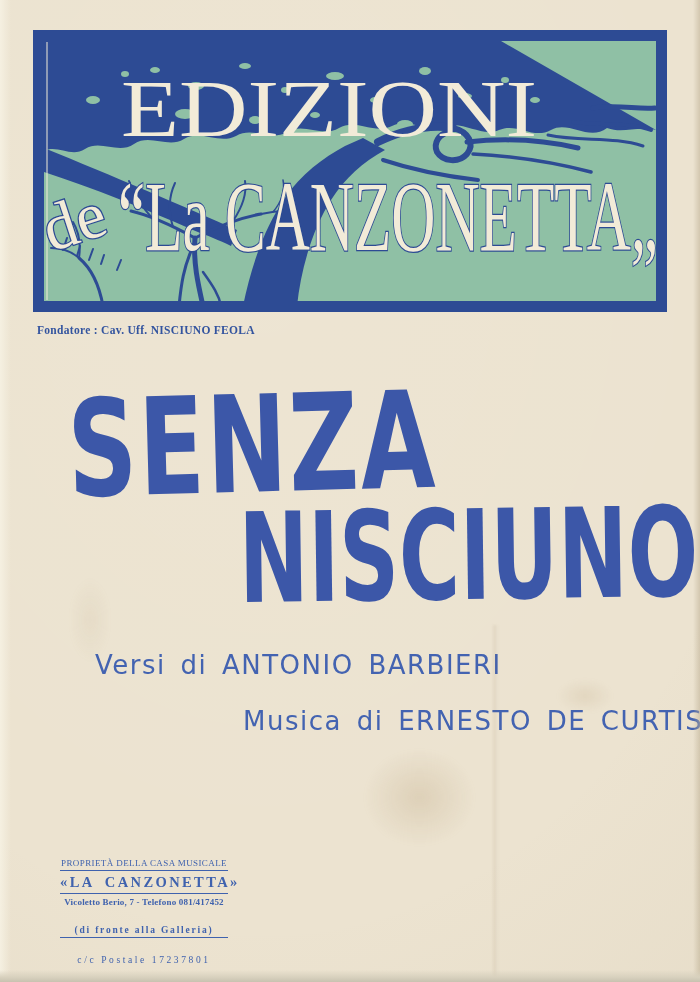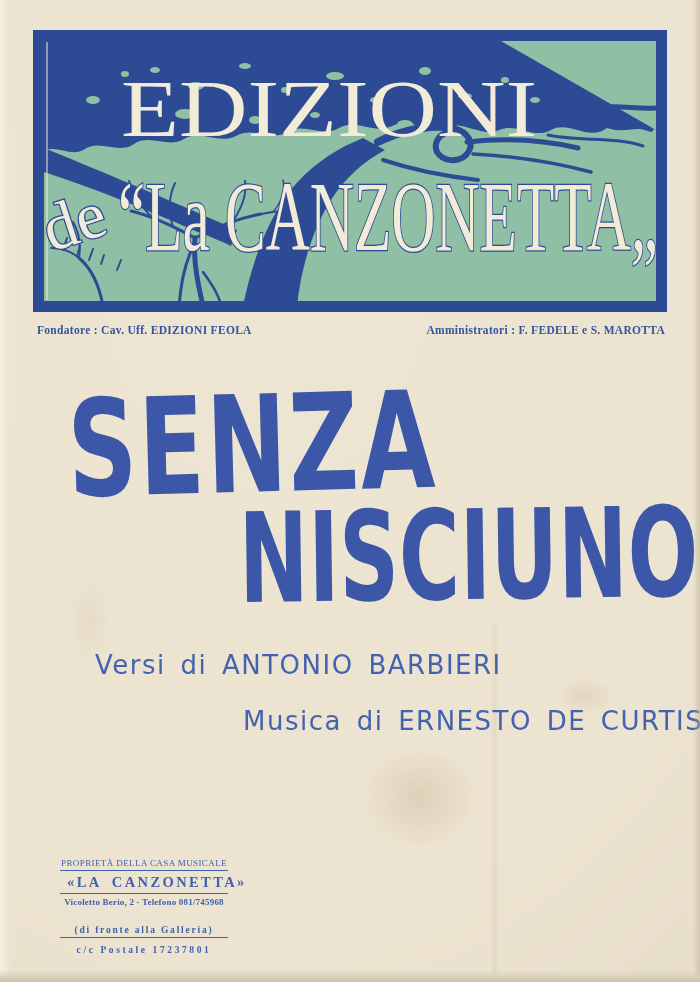--- a/index.html
+++ b/index.html
@@ -54,24 +54,24 @@
     font-family:"DejaVu Sans", sans-serif;font-size:26px;font-weight:400;
     letter-spacing:1.5px;word-spacing:5px;white-space:nowrap;}
   .lyrics{left:95px;top:650px;}
   .music{left:243px;top:706px;}
 
   
   .imprint{position:absolute;left:60px;top:858px;width:168px;
     color:#3f62ae;text-align:center;}
   .imprint .rule{border-top:1.5px solid #3f62ae;margin:2px 0 3px 0;}
   .imp1{font-size:9px;font-weight:normal;letter-spacing:0.4px;white-space:nowrap;}
-  .imp2{font-size:14.5px;font-weight:bold;letter-spacing:2.4px;word-spacing:5px;white-space:nowrap;margin:3px 0 2px 7px;}
+  .imp2{font-size:14.5px;font-weight:bold;letter-spacing:2.4px;word-spacing:5px;white-space:nowrap;margin:3px 0 2px 0;}
   .imp3{font-size:9px;font-weight:bold;letter-spacing:0.2px;white-space:nowrap;margin-top:3px;}
   .imp4{font-size:9.5px;font-weight:bold;letter-spacing:1.8px;white-space:nowrap;margin-top:18px;}
-  .imp5{font-size:9.5px;font-weight:bold;letter-spacing:2.6px;white-space:nowrap;margin-top:7px;}
+  .imp5{font-size:9.5px;font-weight:normal;letter-spacing:2.6px;white-space:nowrap;margin-top:17px;}
 </style>
 </head>
 <body>
 
 <div class="page">
 
   <svg class="banner" viewBox="0 0 634 282">
     <rect x="6" y="6" width="622" height="270" fill="#8fc0a5"></rect>
 
     <path fill="#2d4b94" d="M11 11 L468 11 L623 100
@@ -139,41 +139,40 @@
 
     <rect x="0" y="0" width="634" height="282" fill="none" stroke="#2d4b94" stroke-width="22"></rect>
     <rect x="13" y="12" width="2" height="258" fill="#f2ebd8" opacity="0.5"></rect>
 
     <text x="88" y="106" font-family="Liberation Serif, serif" font-size="80" fill="#f2ebd8" textLength="416" lengthAdjust="spacingAndGlyphs">EDIZIONI</text>
     <text transform="translate(18,222) rotate(-18)" font-family="Liberation Serif, serif" font-size="66" fill="#f2ebd8" stroke="#2d4b94" stroke-width="2.5" paint-order="stroke">de</text>
     <text x="85" y="220" font-family="Liberation Serif, serif" font-size="100" fill="#f2ebd8" stroke="#2d4b94" stroke-width="2.5" paint-order="stroke" textLength="540" lengthAdjust="spacingAndGlyphs">“La CANZONETTA„</text>
   </svg>
 
   <div class="officials">
-    <span>Fondatore : Cav. Uff. EDIZIONI FEOLA</span>
-    <span>Amministratori : F. FEDELE e S. MAROTTA</span>
+    <span>Fondatore : Cav. Uff. NISCIUNO FEOLA</span>
   </div>
 
   <div class="song-title title1">SENZA</div>
   <div class="song-title title2">NISCIUNO</div>
 
   <div class="credit lyrics">Versi di ANTONIO BARBIERI</div>
   <div class="credit music">Musica di ERNESTO DE CURTIS</div>
 
   <div class="stain1"></div>
   <div class="stain2"></div>
   <div class="stain3"></div>
   <div class="crease"></div>
 
   <div class="imprint">
     <div class="imp1">PROPRIETÀ DELLA CASA MUSICALE</div>
     <div class="rule"></div>
     <div class="imp2">«LA CANZONETTA»</div>
     <div class="rule"></div>
-    <div class="imp3">Vicoletto Berio, 2 - Telefono 081/745968</div>
+    <div class="imp3">Vicoletto Berio, 7 - Telefono 081/417452</div>
     <div class="imp4">(di fronte alla Galleria)</div>
     <div class="rule"></div>
     <div class="imp5">c/c Postale 17237801</div>
   </div>
 
   <div class="edge-left"></div>
   <div class="edge-right"></div>
   <div class="edge-bottom"></div>
 </div>
 

